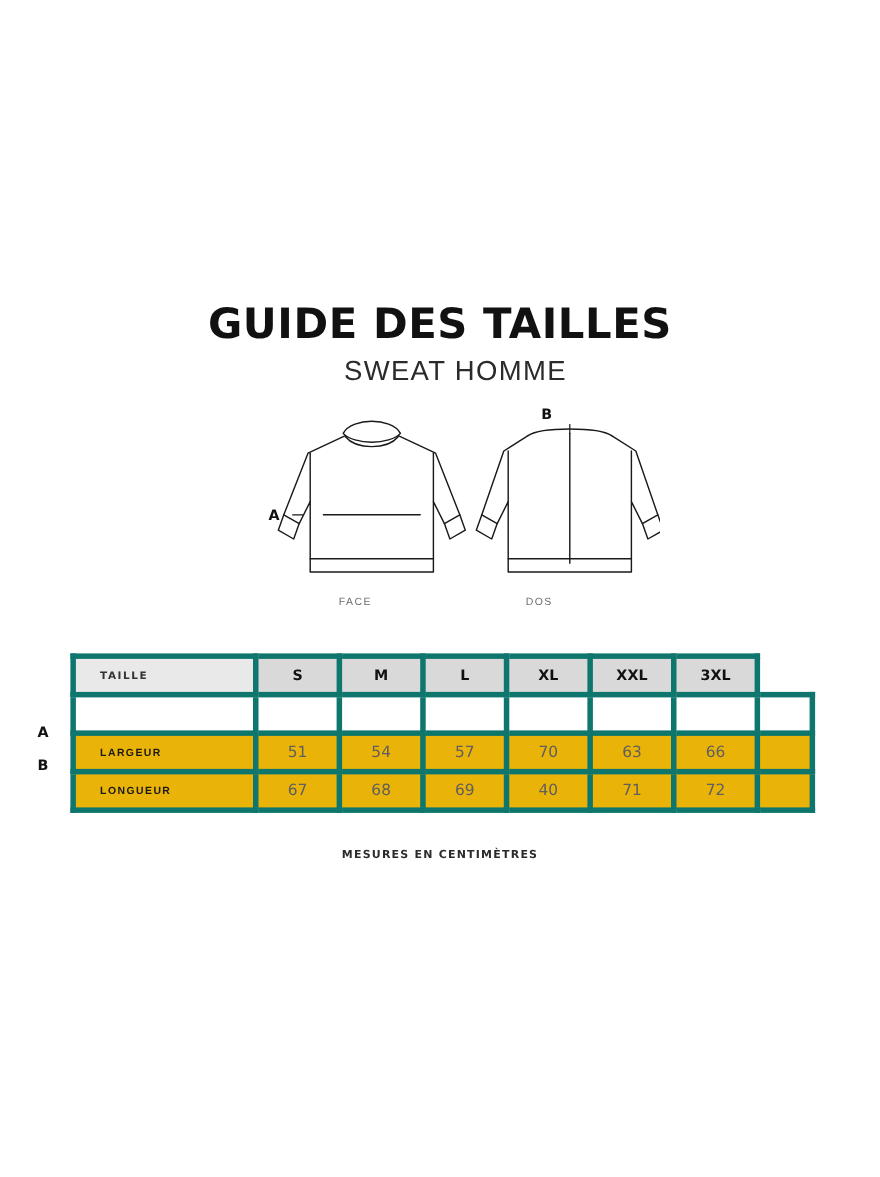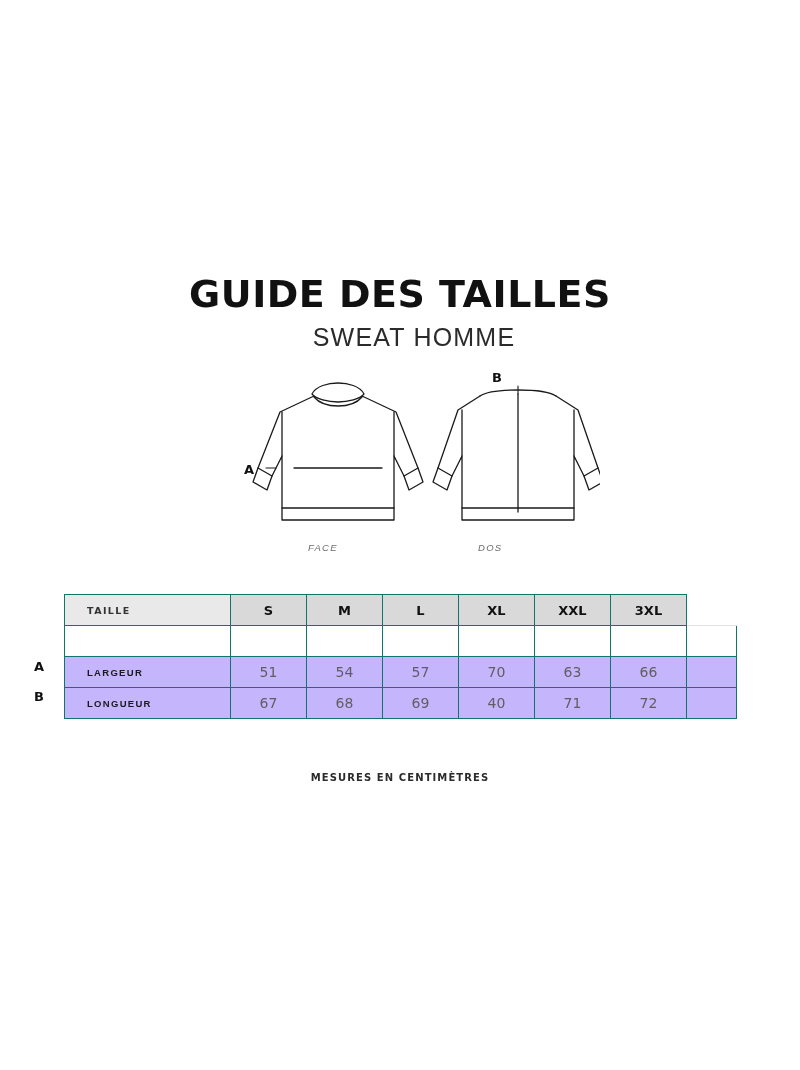--- a/index.html
+++ b/index.html
@@ -66,21 +66,20 @@
     left: 220px;
     width: 380px;
     height: 20px;
   }
   .cap {
     position: absolute;
     font-size: 9.5px;
     letter-spacing: 1.3px;
     color: #6d6d6d;
     font-family: "Liberation Sans", sans-serif;
-    font-style: italic;
   }
   .cap-face { left: 88px; top: 2px; }
   .cap-dos  { left: 258px; top: 2px; }
 
   .dim-letter {
     position: absolute;
     font-family: "DejaVu Sans", sans-serif;
     font-weight: bold;
     font-size: 13px;
     color: #111;
@@ -94,21 +93,21 @@
     top: 594px;
     left: 64px;
     width: 672px;
   }
   table.size-table {
     border-collapse: collapse;
     width: 672px;
     table-layout: fixed;
   }
   table.size-table td, table.size-table th {
-    border: 1px solid #0f766e;
+    border: 5px solid #0f766e;
     padding: 0;
     height: 30px;
     text-align: center;
     vertical-align: middle;
   }
   .head-row th {
     background: #d9d9d9;
     border: 1px solid #cfcfcf;
     font-family: "DejaVu Sans", sans-serif;
     font-weight: bold;
@@ -127,21 +126,21 @@
   .head-row th.blank-cell {
     background: #ffffff;
     border: 1px solid #ffffff;
     border-bottom: 1px solid #e2e2e2;
   }
   .spacer-row td {
     height: 30px;
     background: #ffffff;
   }
   .data-row td {
-    background: #c4b5fd;
+    background: #eab308;
   }
   .data-row td.row-label {
     text-align: left;
     padding-left: 22px;
     font-size: 9.5px;
     letter-spacing: 1.3px;
     font-weight: bold;
     color: #1a1a1a;
     font-family: "Liberation Sans", sans-serif;
   }

